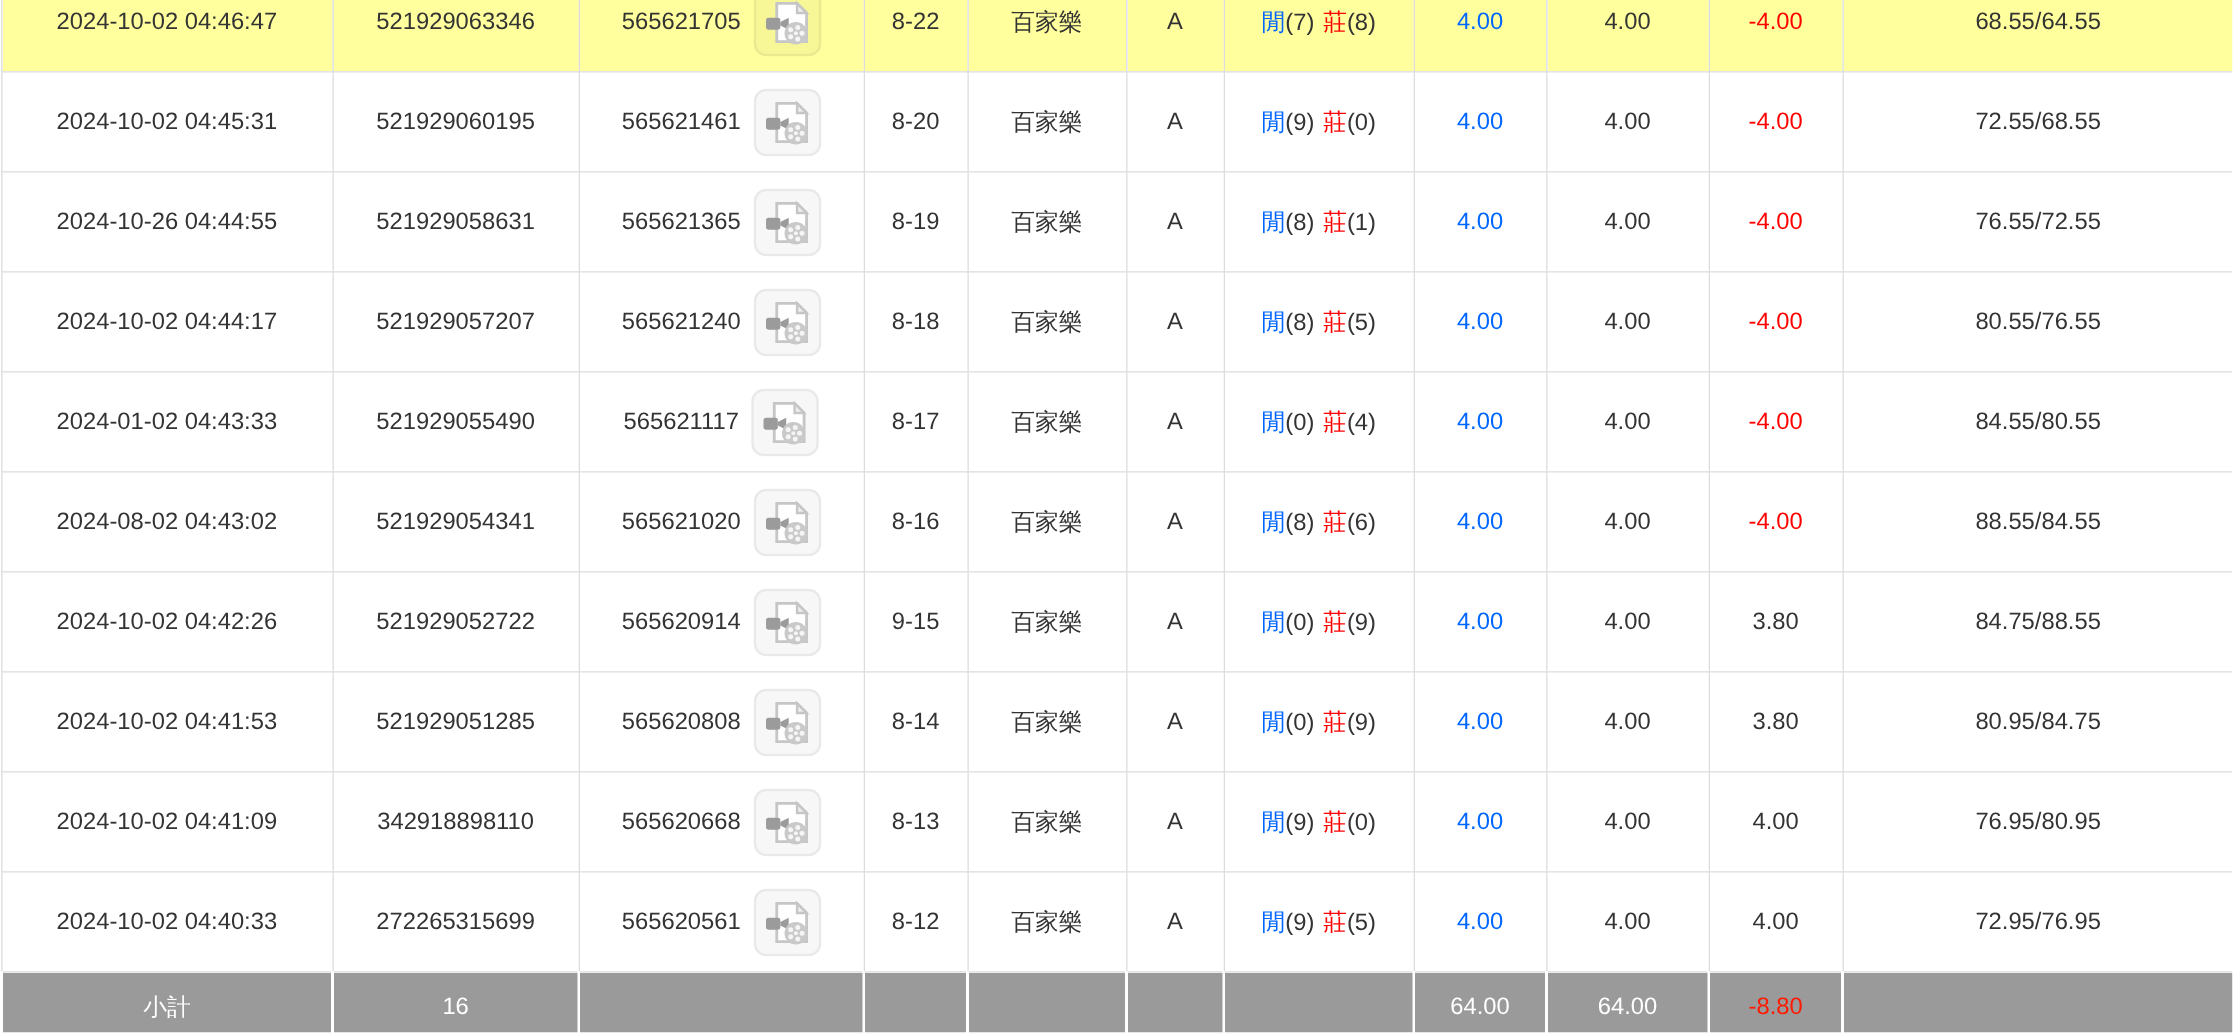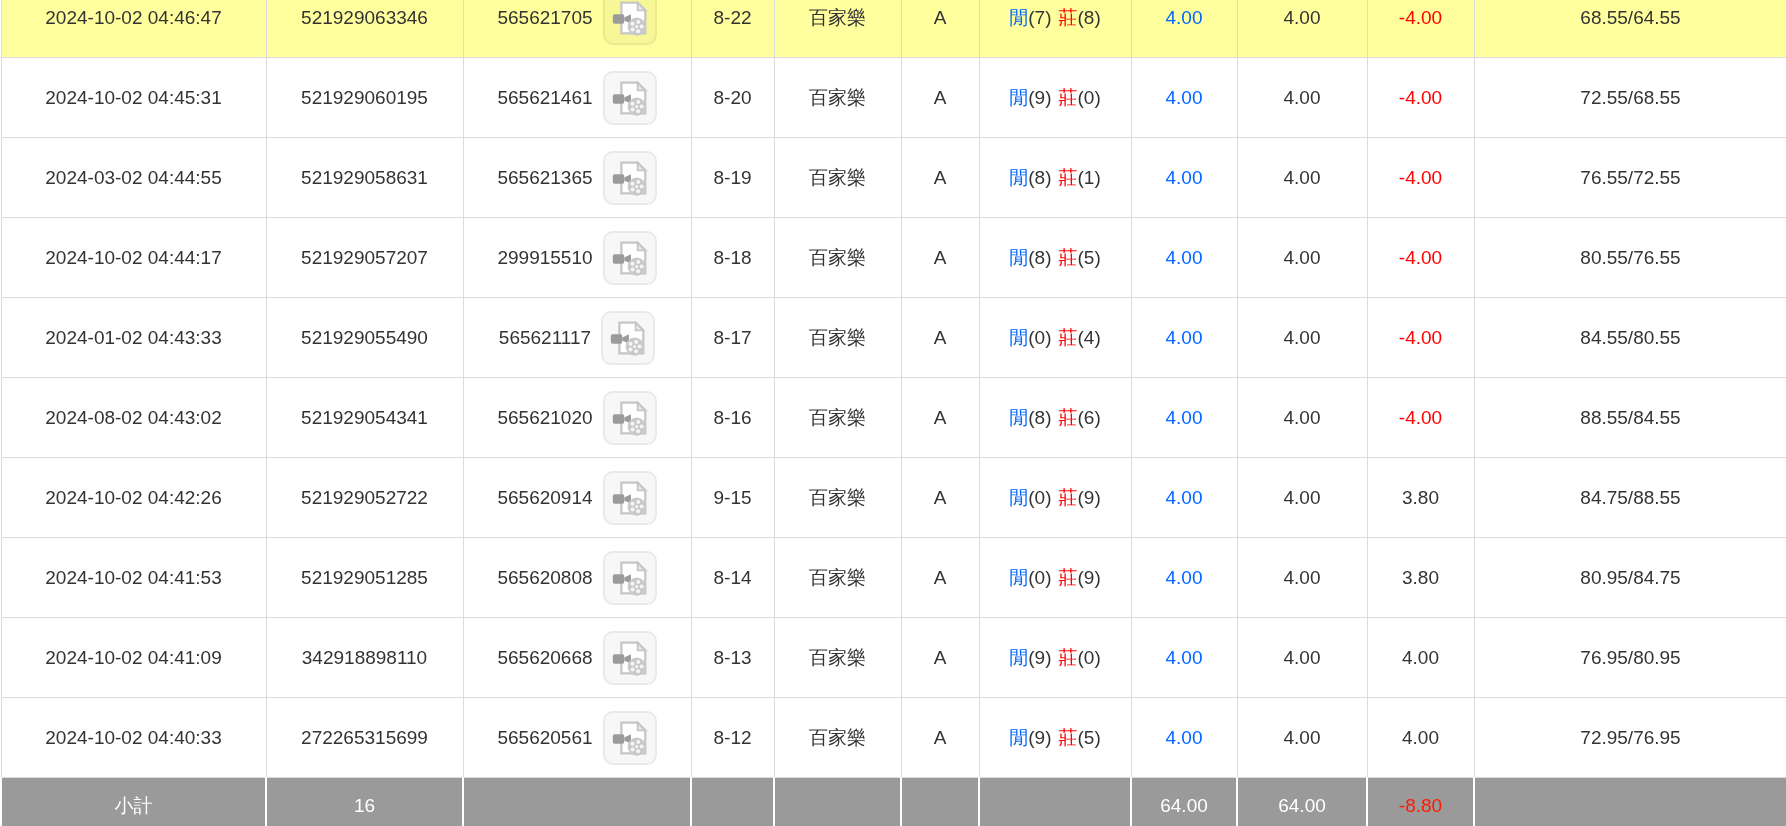--- a/index.html
+++ b/index.html
@@ -123,21 +123,21 @@
     <td class="result">
       <span class="player-group"><span class="blue">閒</span><span class="score">(9)</span></span><span class="banker-group"><span class="red">莊</span><span class="score">(0)</span></span>
     </td>
     <td class="blue">4.00</td>
     <td>4.00</td>
     <td class="win-loss neg">-4.00</td>
     <td>72.55/68.55</td>
   </tr>
 
   <tr class="data-row">
-    <td>2024-03-02 04:44:55</td>
+    <td>2024-10-26 04:44:55</td>
     <td>521929058631</td>
     <td>
       <div class="round-wrap">
         <span>565621365</span>
         <button class="video-btn">
           <svg width="42" height="42" viewBox="0 0 44 44" aria-hidden="true">
             <path d="M13 6 h17 l8 8 v24 h-25 z" fill="#ffffff" stroke="#c6c6c6" stroke-width="2.4"></path>
             <path d="M30 6 v8 h8 z" fill="#ececec" stroke="#c6c6c6" stroke-width="2"></path>
             <rect x="4" y="18" width="12" height="10" rx="2" fill="#9b9b9b"></rect>
             <path d="M16 21.5 L23 18 v10 L16 24.5 z" fill="#9b9b9b"></path>
@@ -162,21 +162,21 @@
     <td>4.00</td>
     <td class="win-loss neg">-4.00</td>
     <td>76.55/72.55</td>
   </tr>
 
   <tr class="data-row">
     <td>2024-10-02 04:44:17</td>
     <td>521929057207</td>
     <td>
       <div class="round-wrap">
-        <span>299915510</span>
+        <span>565621240</span>
         <button class="video-btn">
           <svg width="42" height="42" viewBox="0 0 44 44" aria-hidden="true">
             <path d="M13 6 h17 l8 8 v24 h-25 z" fill="#ffffff" stroke="#c6c6c6" stroke-width="2.4"></path>
             <path d="M30 6 v8 h8 z" fill="#ececec" stroke="#c6c6c6" stroke-width="2"></path>
             <rect x="4" y="18" width="12" height="10" rx="2" fill="#9b9b9b"></rect>
             <path d="M16 21.5 L23 18 v10 L16 24.5 z" fill="#9b9b9b"></path>
             <circle cx="29" cy="31" r="9.5" fill="#c9c9c9"></circle>
             <circle cx="29" cy="31" r="1.7" fill="#f5f5f5"></circle>
             <circle cx="34.2" cy="31" r="2.1" fill="#f5f5f5"></circle>
             <circle cx="30.6" cy="35.9" r="2.1" fill="#f5f5f5"></circle>

